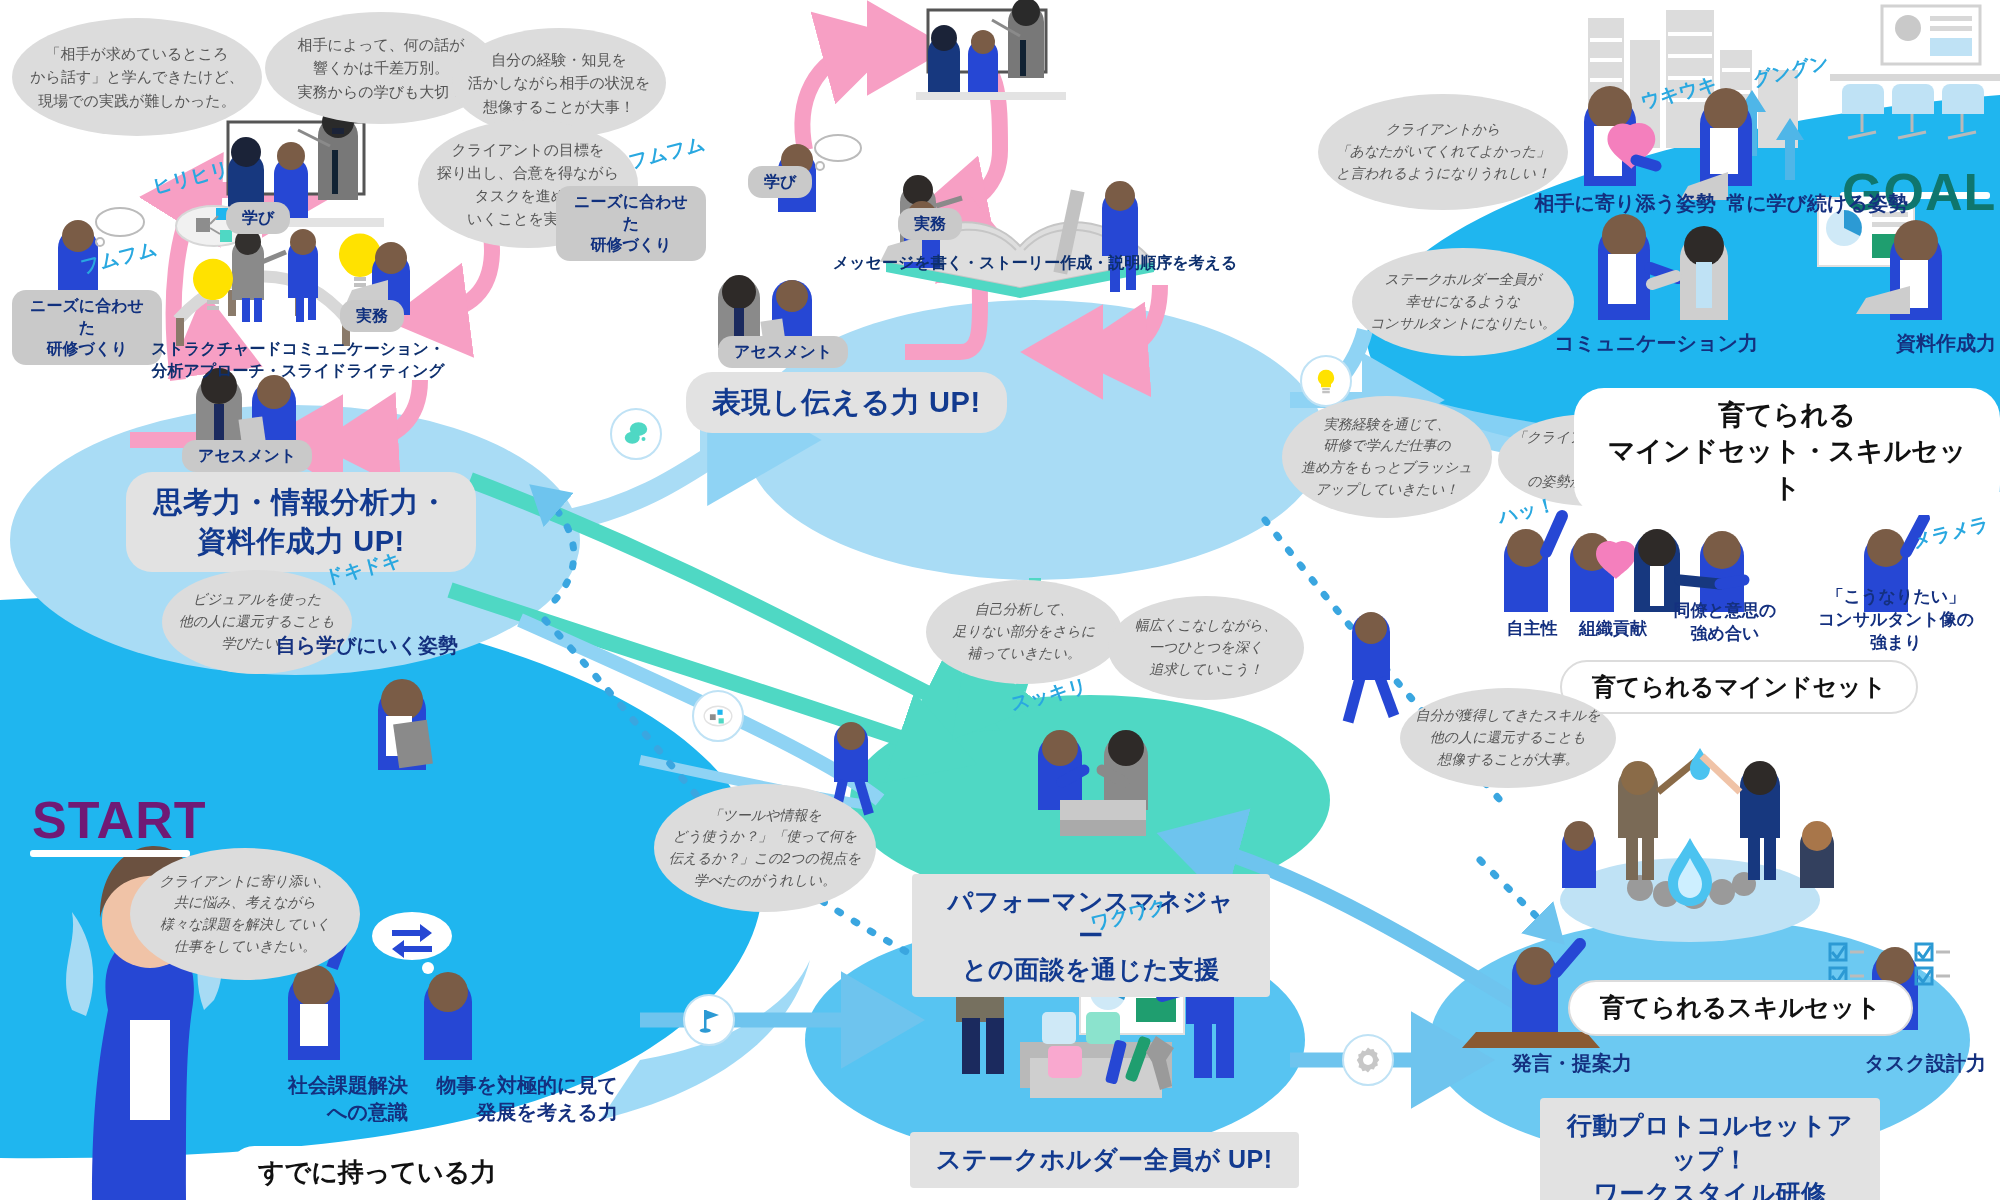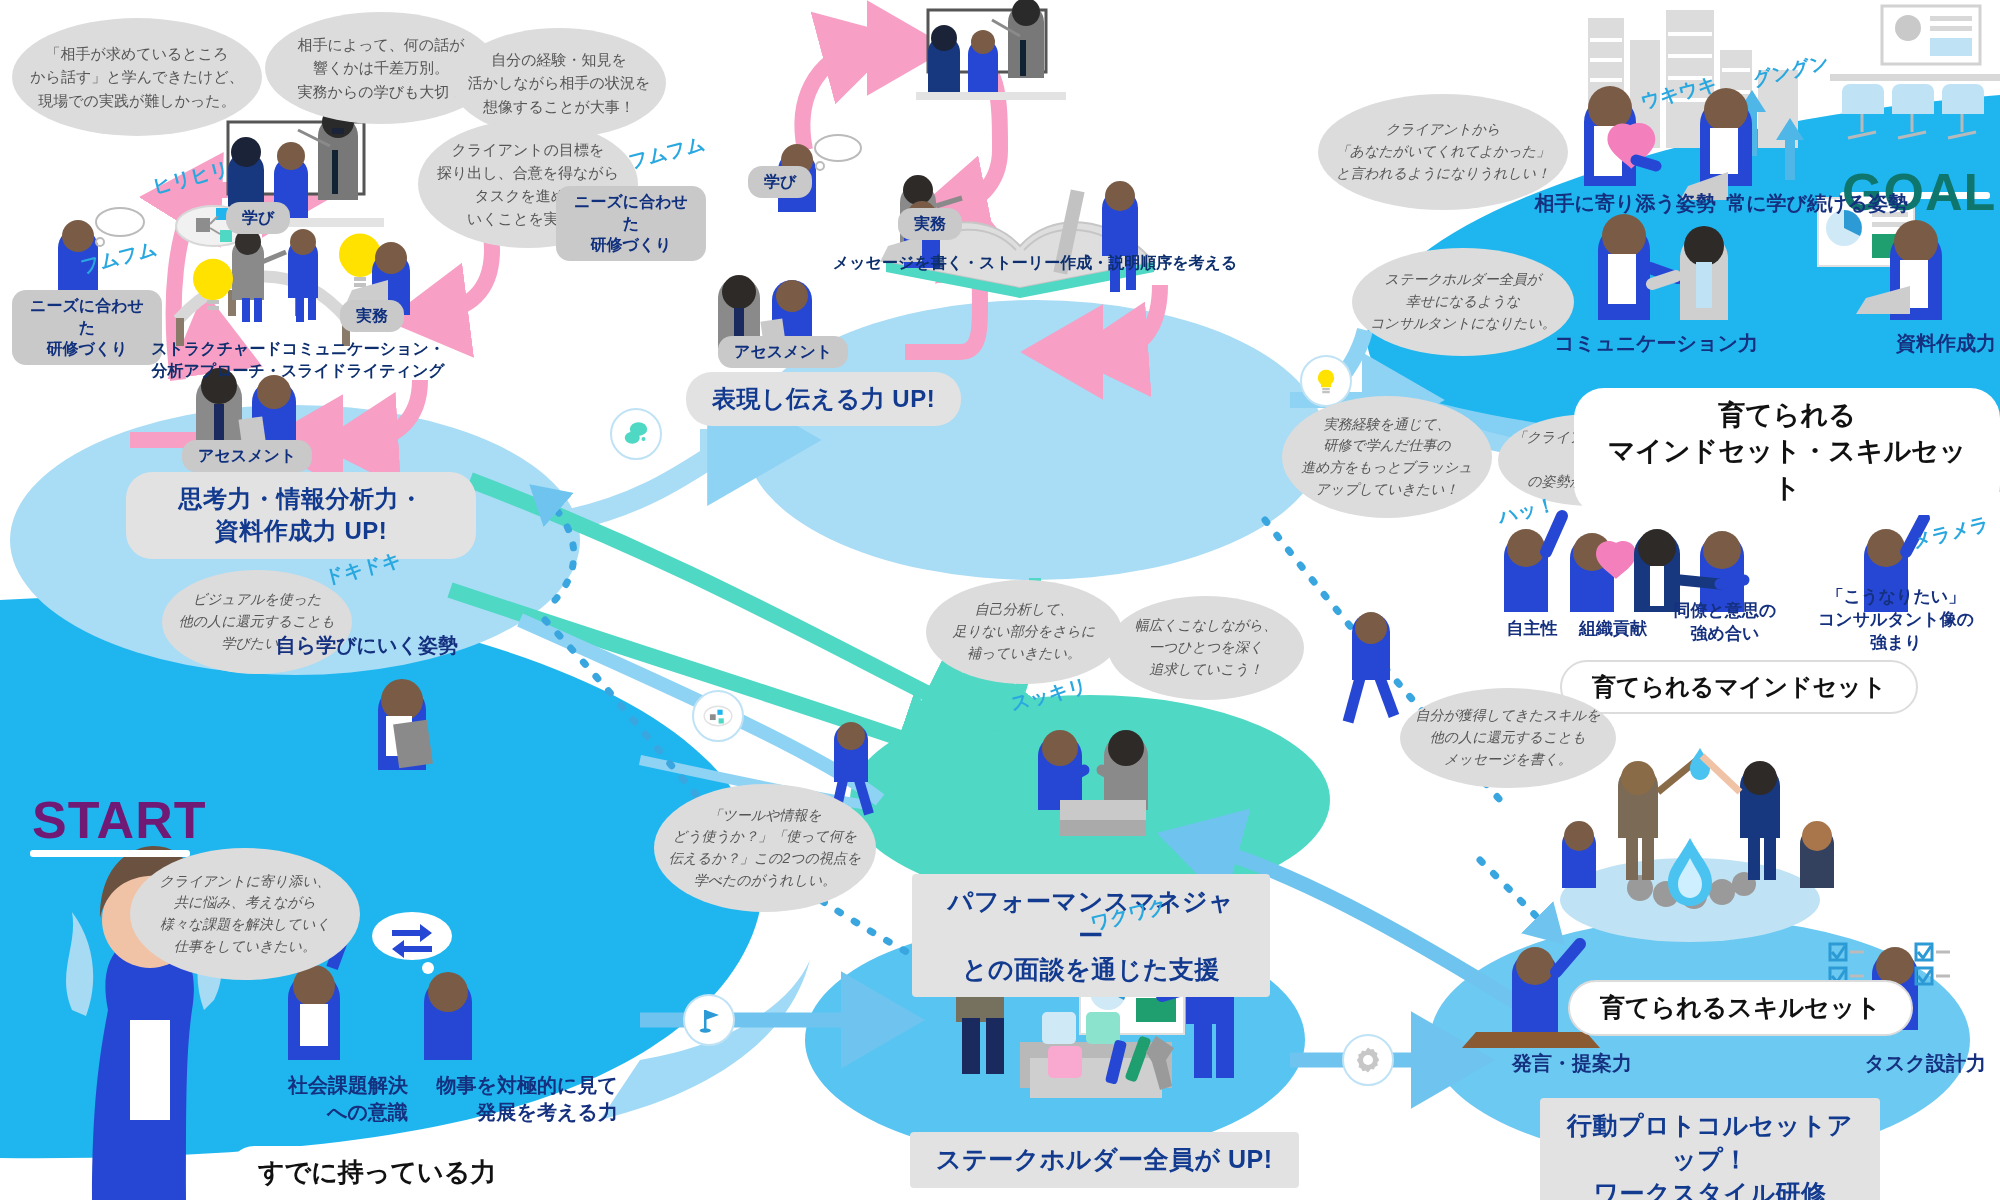--- a/index.html
+++ b/index.html
@@ -19,21 +19,21 @@
 
   
   .pill{
     position:absolute; background:#c9c9c9; color:#10307e; font-weight:bold;
     border-radius:14px; padding:5px 16px; font-size:16px; text-align:center;
     white-space:pre-line; line-height:1.35;
   }
   
   .bigpill{
     position:absolute; background:#e2e2e2; color:#123a8f; font-weight:bold;
-    border-radius:26px; padding:11px 26px; font-size:24px; text-align:center;
+    border-radius:26px; padding:11px 26px; font-size:29px; text-align:center;
     white-space:pre-line; line-height:1.35; letter-spacing:.5px;
   }
   .bigpill.sm2{ font-size:25px; border-radius:4px; }
   
   .whitecap{
     position:absolute; background:#fff; color:#111; font-weight:bold;
     border-radius:30px; padding:9px 30px; font-size:26px; text-align:center;
     white-space:pre-line; line-height:1.35;
   }
   .whitecap.outline{ border:2px solid #dcdcdc; color:#111; }
@@ -681,21 +681,21 @@
 <div class="cap" style="left:1548px;top:618px;width:130px">組織貢献</div>
 <div class="cap" style="left:1660px;top:600px;width:130px">同僚と意思の
 強め合い</div>
 <div class="cap" style="left:1790px;top:586px;width:212px">「こうなりたい」
 コンサルタント像の
 強まり</div>
 <div class="whitecap outline" style="left:1560px;top:660px;font-size:24px">育てられるマインドセット</div>
 
 <div class="bub sm" style="left:1400px;top:688px;width:216px;height:100px">自分が獲得してきたスキルを
 他の人に還元することも
-メッセージを書く。</div>
+想像することが大事。</div>
 <div class="whitecap outline" style="left:1568px;top:980px;font-size:25px">育てられるスキルセット</div>
 <div class="cap lg" style="left:1472px;top:1050px;width:160px">発言・提案力</div>
 <div class="cap lg" style="left:1826px;top:1050px;width:160px">タスク設計力</div>
 <div class="bigpill sm2" style="left:1540px;top:1098px;width:340px">行動プロトコルセットアップ！
 ワークスタイル研修</div>
 
 <div class="bub sm" style="left:1318px;top:94px;width:250px;height:116px">クライアントから
 「あなたがいてくれてよかった」
 と言われるようになりうれしい！</div>
 <div class="bub sm" style="left:1352px;top:248px;width:222px;height:108px">ステークホルダー全員が

